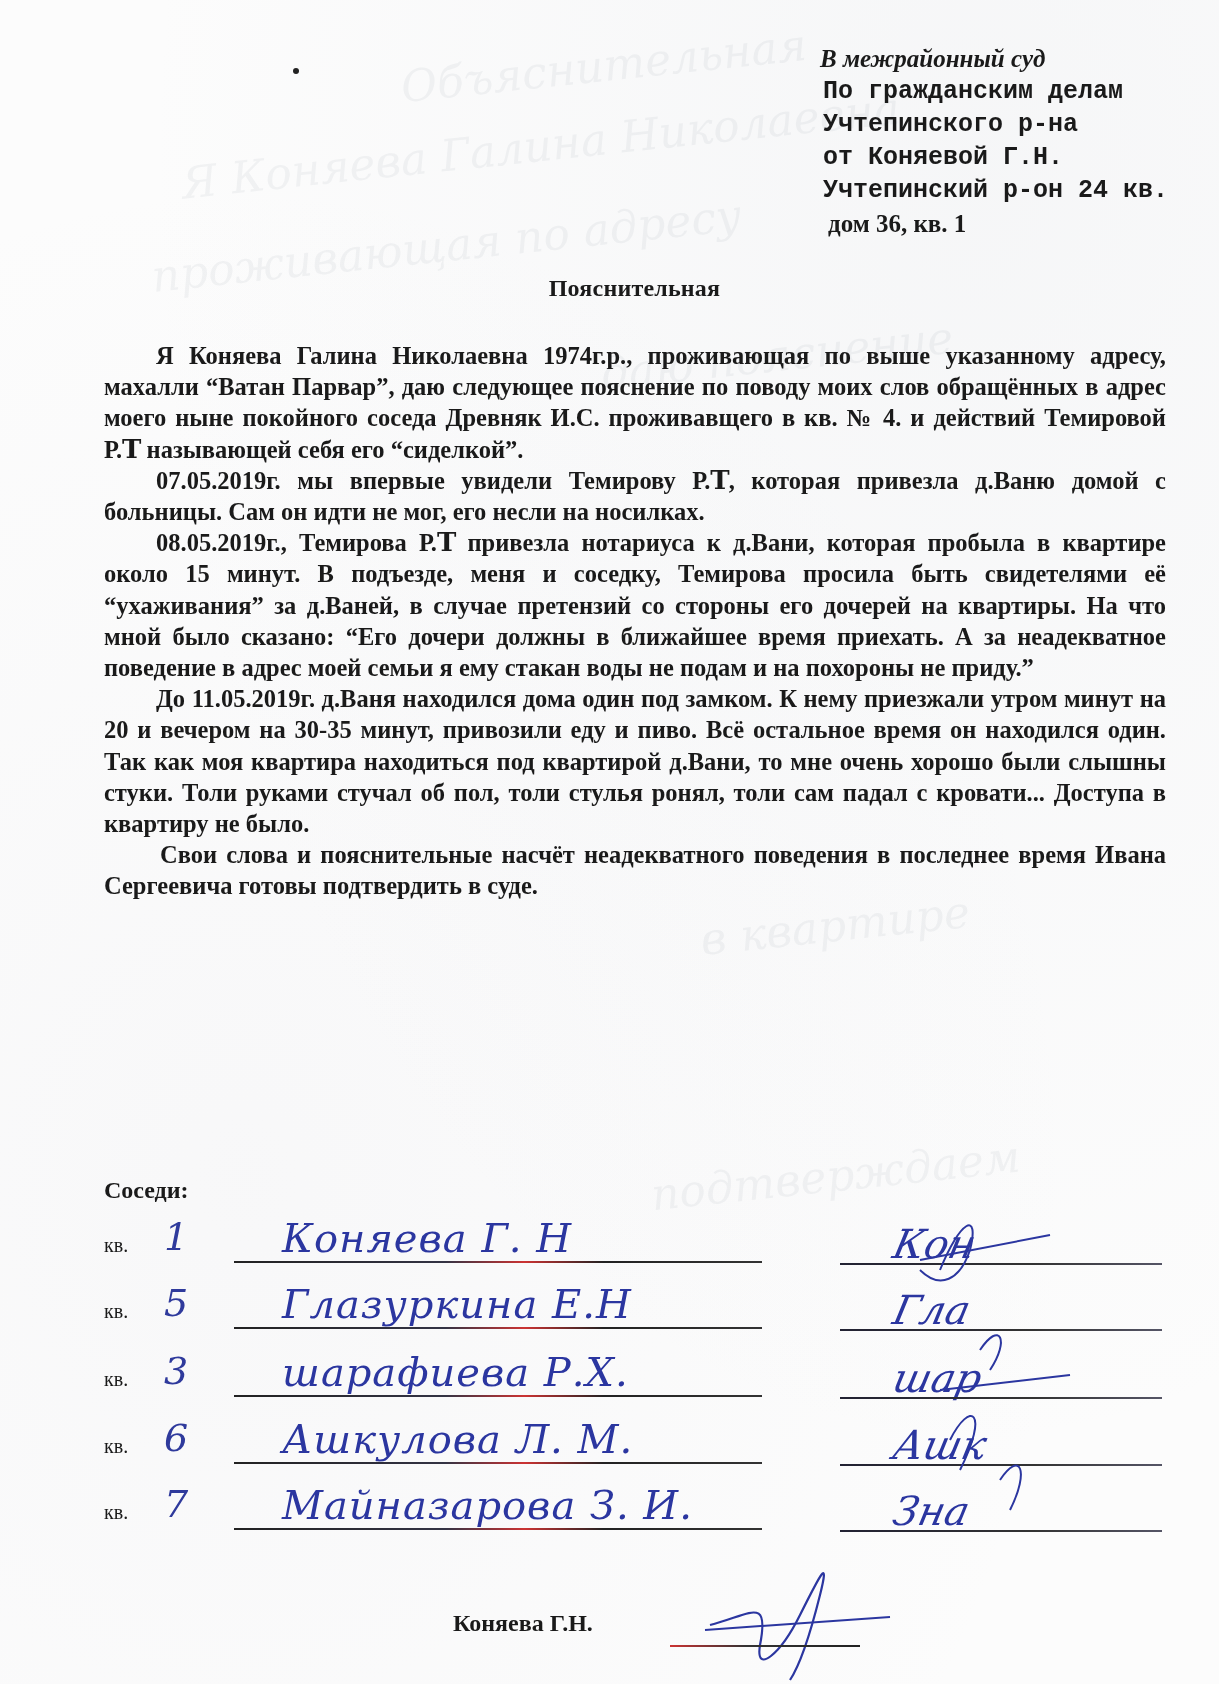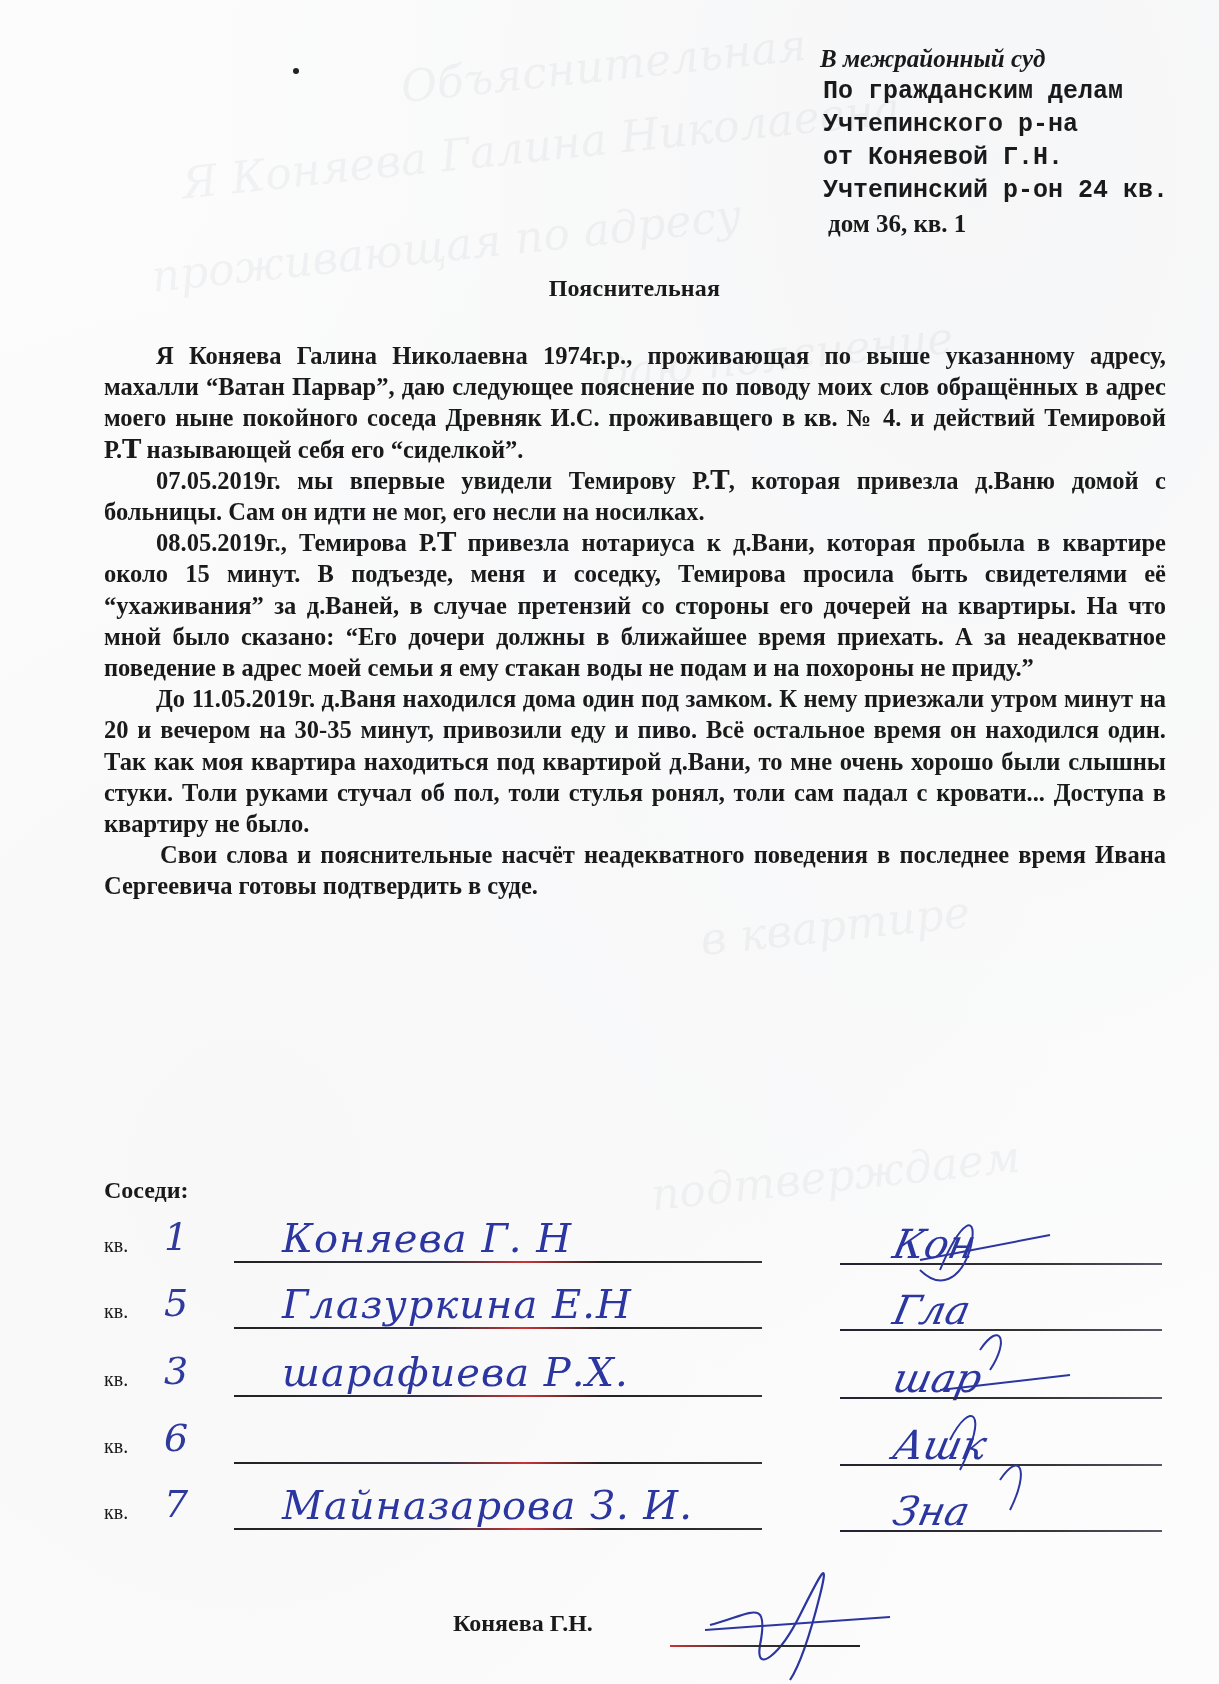--- a/index.html
+++ b/index.html
@@ -227,20 +227,21 @@
     <span class="num">3</span>
     <span class="name">шарафиева Р.Х.</span>
     <div class="name-line"></div>
     <span class="sig">шар</span>
     <div class="sig-line"></div>
   </div>
 
   <div class="row" style="top:1406px;">
     <span class="kv">кв.</span>
     <span class="num">6</span>
+    <span class="name">Ашкулова Л. М.</span>
     <div class="name-line"></div>
     <span class="sig">Ашк</span>
     <div class="sig-line"></div>
   </div>
 
   <div class="row" style="top:1472px;">
     <span class="kv">кв.</span>
     <span class="num">7</span>
     <span class="name">Майназарова З. И.</span>
     <div class="name-line"></div>

